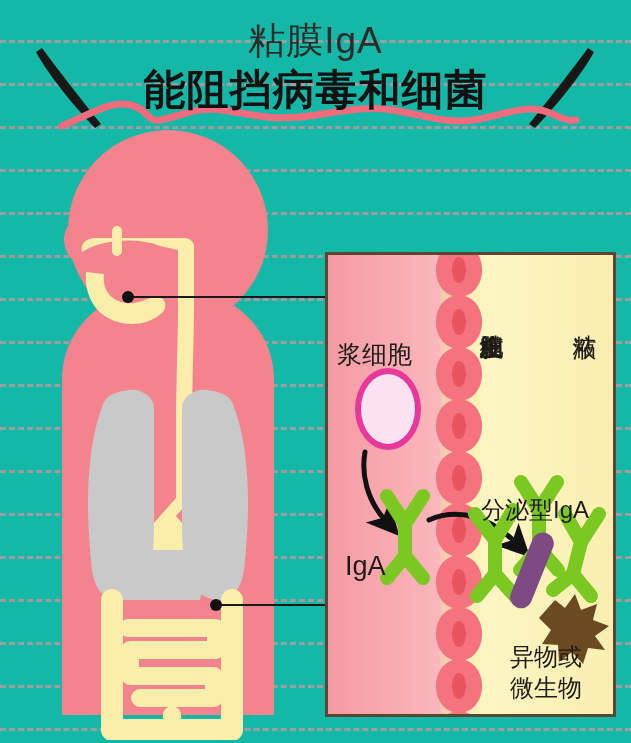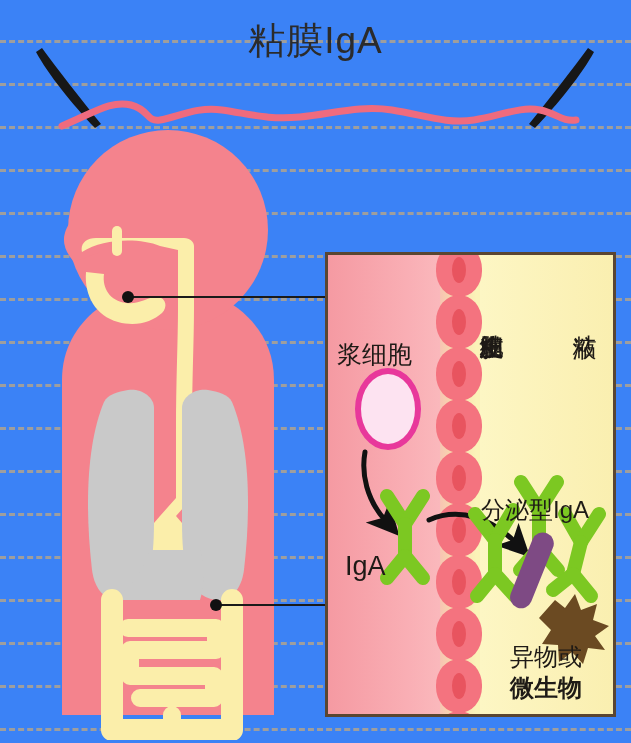--- a/index.html
+++ b/index.html
@@ -1,19 +1,19 @@
 <!DOCTYPE html>
 <html><head>
 <meta charset="utf-8">
 <style>
   html,body{margin:0;padding:0;background:#ffffff;}
   body{width:631px;height:743px;position:relative;overflow:hidden;
        font-family:"Liberation Sans","DejaVu Sans",sans-serif;}
 
-  #stage{position:absolute;left:0;top:0;width:631px;height:743px;background:#3b82f6;}
+  #stage{position:absolute;left:0;top:0;width:631px;height:743px;background:#14b8a6;}
 
   
   .gridlines{position:absolute;left:0;top:0;width:631px;height:743px;z-index:1;}
   .gridline{position:absolute;left:0;width:631px;height:0;
             border-top:3px dashed #9e9e9e;}
 
   
   .title-wrap{position:absolute;left:0;top:0;width:631px;z-index:6;text-align:center;}
   .title-line1{font-size:37px;color:#2b2b2b;letter-spacing:1px;line-height:1;
                margin-top:22px;font-weight:400;}
@@ -82,20 +82,21 @@
     <path d="M36,52 C48,74 72,104 95,128 L101,124 C80,98 58,70 42,48 Z" fill="#171717"></path>
     <path d="M594,52 C582,74 558,104 535,128 L529,124 C550,98 572,70 588,48 Z" fill="#171717"></path>
     <path d="M62,126 C95,112 112,100 131,105 C150,110 146,122 160,120
              C176,118 196,106 222,110 C250,114 268,120 300,117
              C332,114 360,105 392,110 C424,115 446,124 474,120
              C500,116 520,106 540,110 C556,113 562,122 576,120" fill="none" stroke="#ef6b7e" stroke-width="7" stroke-linecap="round"></path>
   </svg>
 
   <div class="title-wrap">
     <div class="title-line1">粘膜IgA</div>
+    <div class="title-line2">能阻挡病毒和细菌</div>
   </div>
 
   <svg class="body-svg" viewBox="0 0 340 610">
 
     <path d="M62,250 C62,188 120,155 168,155 C216,155 274,188 274,250 L274,585
              L62,585 Z" fill="#f4838d"></path>
 
     <rect x="140" y="165" width="60" height="80" fill="#f4838d"></rect>
 
     <circle cx="168" cy="100" r="100" fill="#f4838d"></circle>
@@ -230,15 +231,15 @@
 
   <div class="lbl lbl-vert" style="left:479px;top:316px;font-size:24px;height:186px;">粘膜上皮细胞</div>
 
   <div class="lbl lbl-vert" style="left:572px;top:316px;font-size:24px;height:66px;">粘液</div>
 
   <div class="lbl" style="left:345px;top:553px;font-size:27px;">IgA</div>
 
   <div class="lbl" style="left:481px;top:466px;font-size:24px;margin-top:32px;">分泌型IgA</div>
 
   <div class="lbl" style="left:510px;top:645px;font-size:24px;">异物或</div>
-  <div class="lbl" style="left:510px;top:676px;font-size:24px;font-weight:bold;">微生物</div>
+  <div class="lbl" style="left:510px;top:676px;font-size:24px;">微生物</div>
 
 </div>
 
 </body></html>

